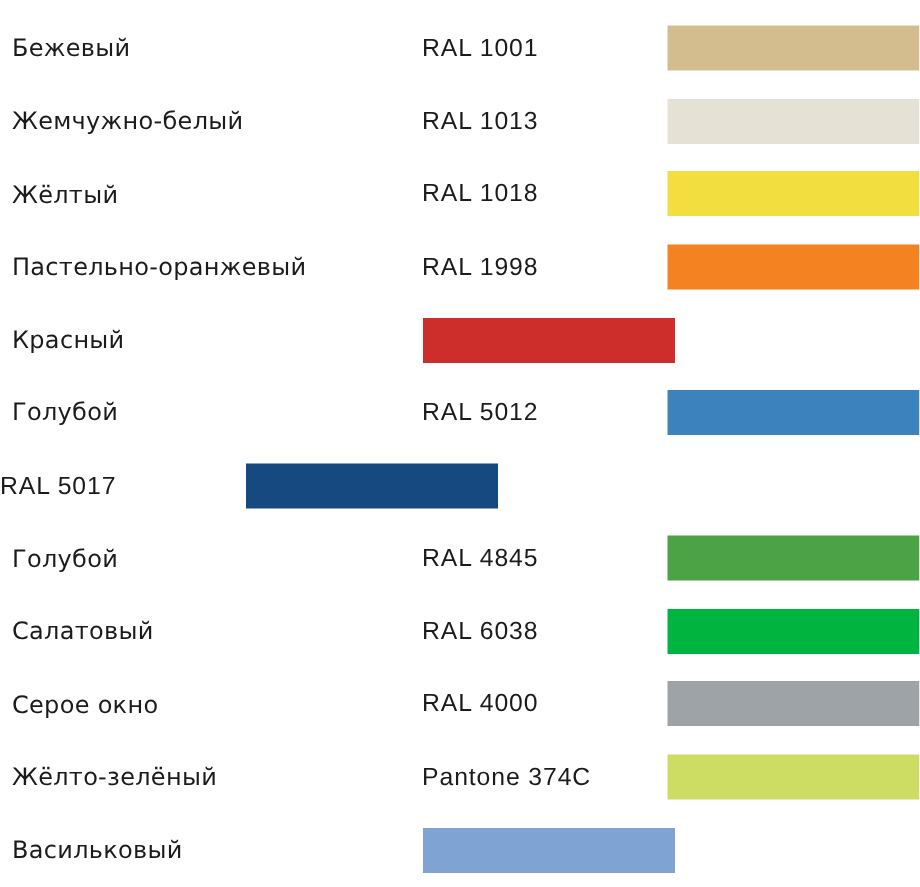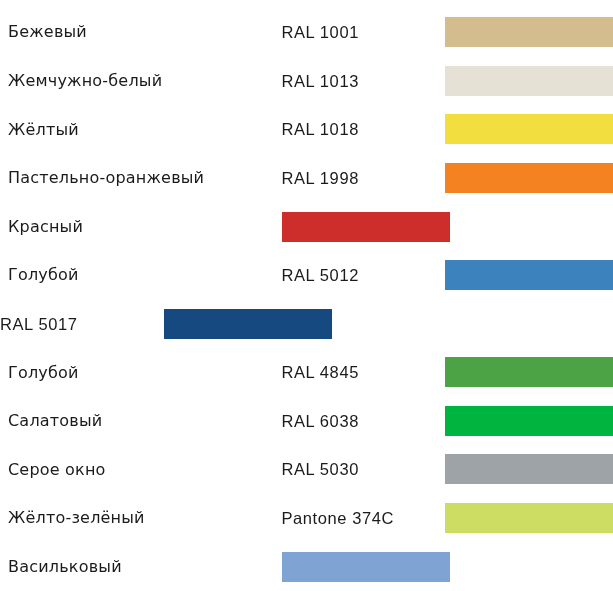--- a/index.html
+++ b/index.html
@@ -129,21 +129,21 @@
   <div class="color-row">
     <div class="cell-name">Салатовый</div>
     <div class="cell-code">RAL 6038</div>
     <div class="cell-swatch">
       <span class="swatch" style="background: rgb(0, 181, 63);"></span>
     </div>
   </div>
 
   <div class="color-row">
     <div class="cell-name">Серое окно</div>
-    <div class="cell-code">RAL 5030</div>
+    <div class="cell-code">RAL 4000</div>
     <div class="cell-swatch">
       <span class="swatch" style="background: rgb(158, 163, 167);"></span>
     </div>
   </div>
 
   <div class="color-row">
     <div class="cell-name">Жёлто-зелёный</div>
     <div class="cell-code">Pantone 374C</div>
     <div class="cell-swatch">
       <span class="swatch" style="background: rgb(205, 220, 99);"></span>

